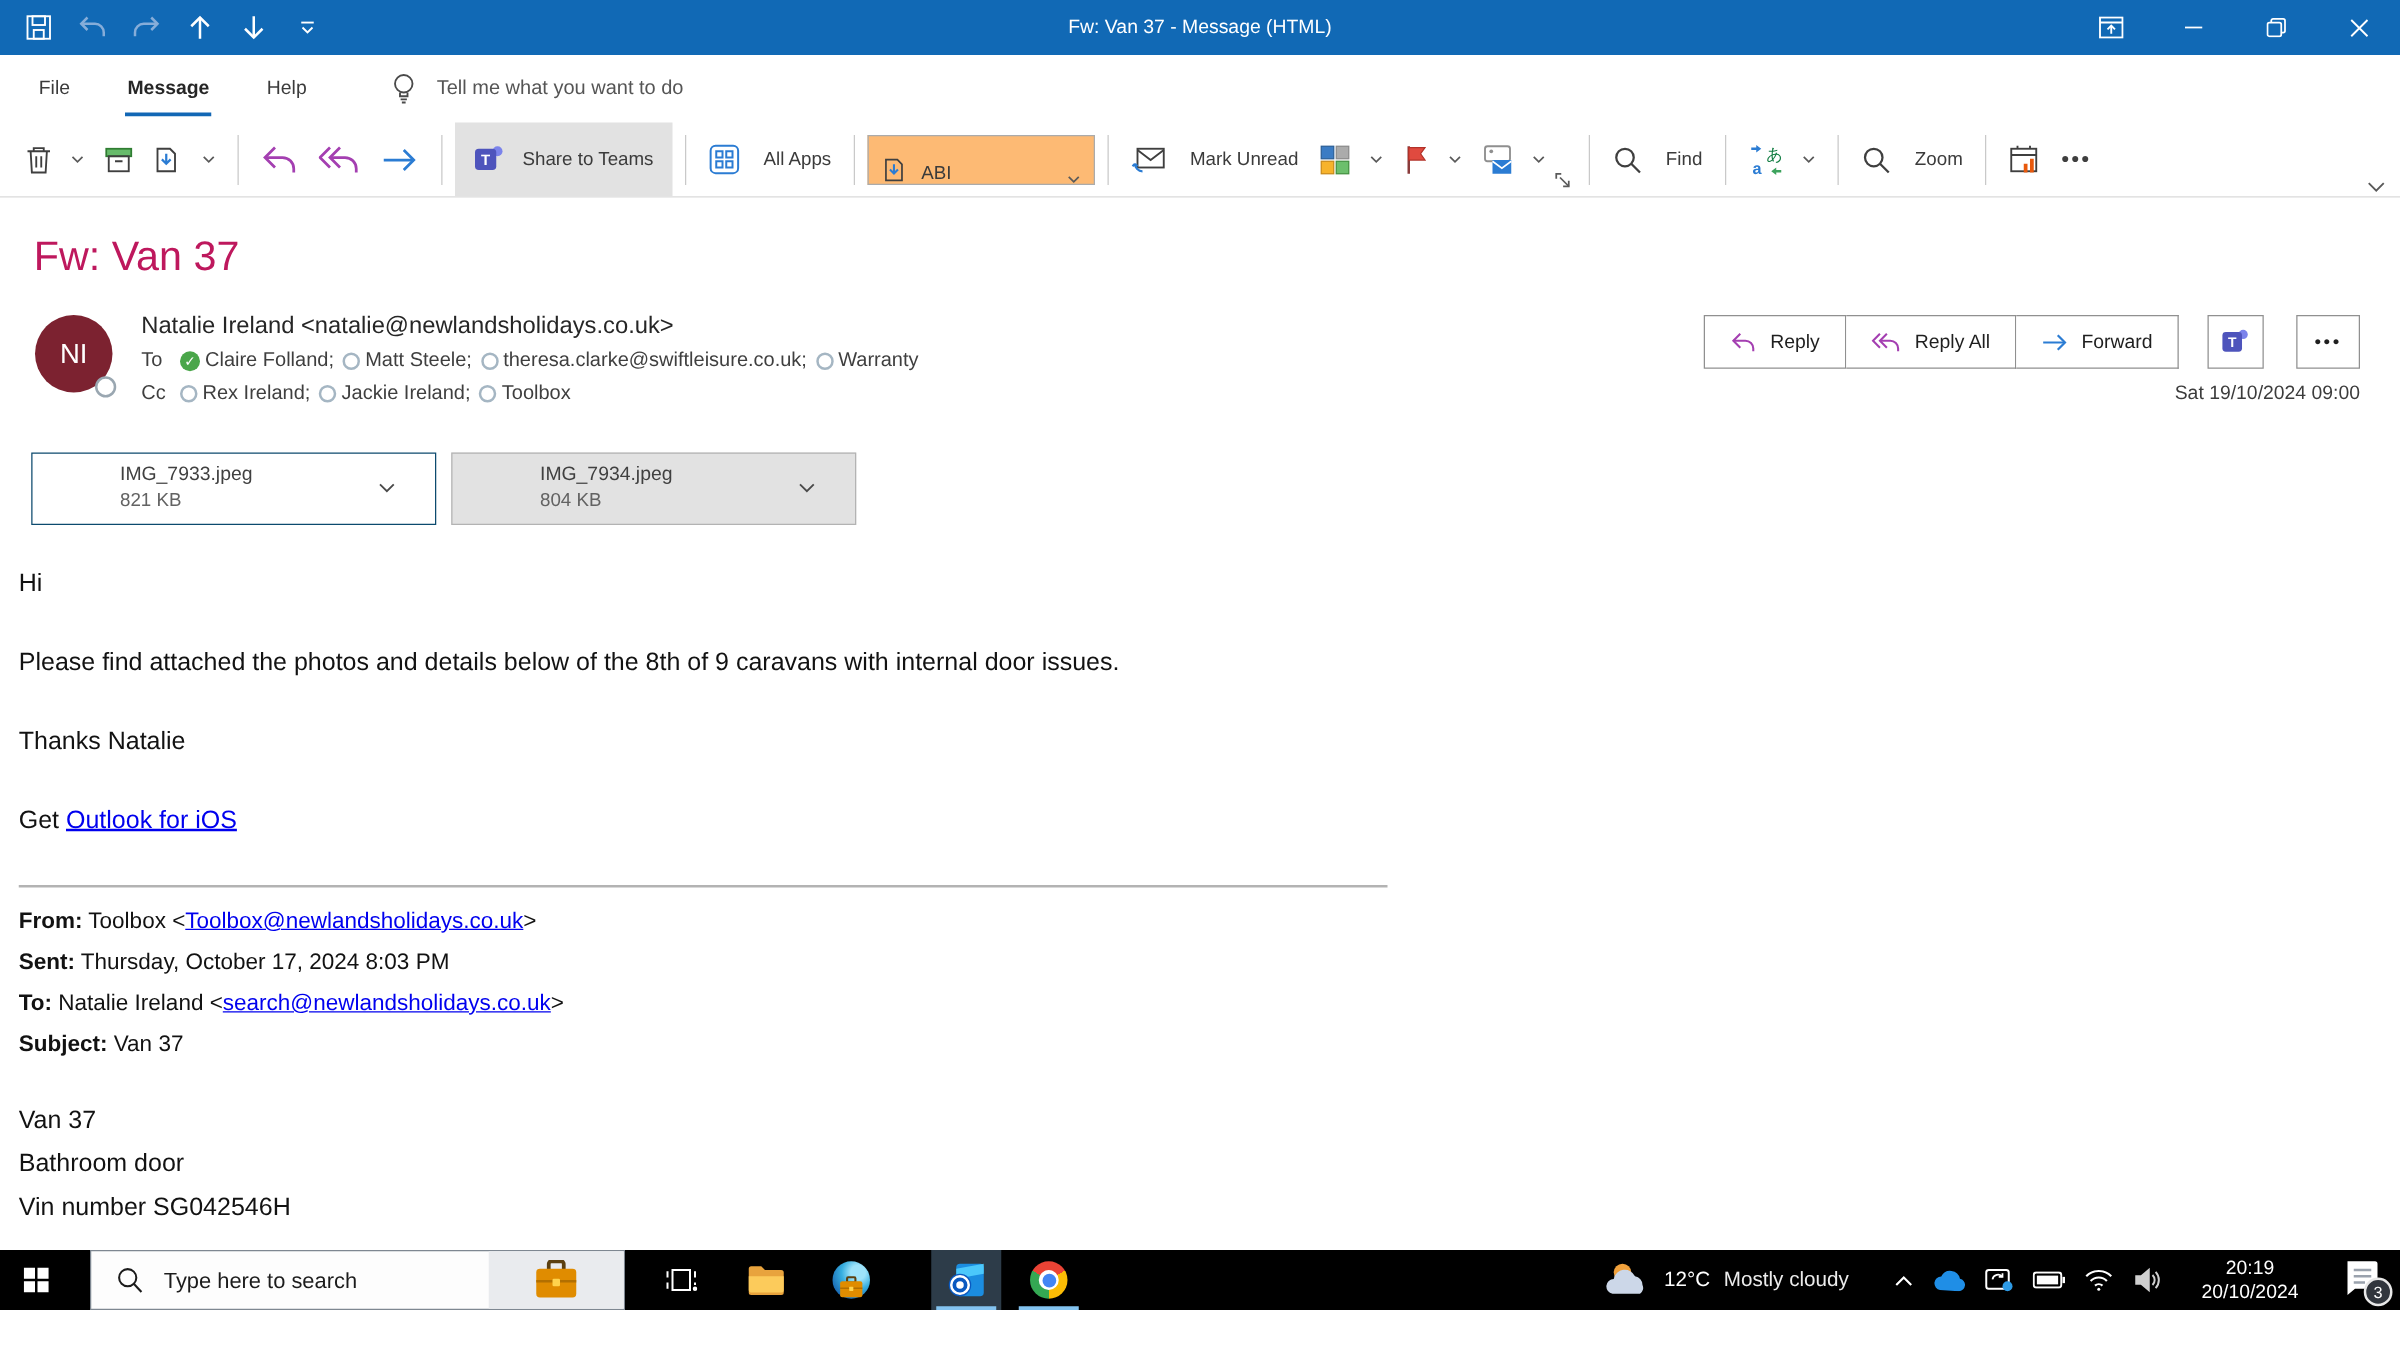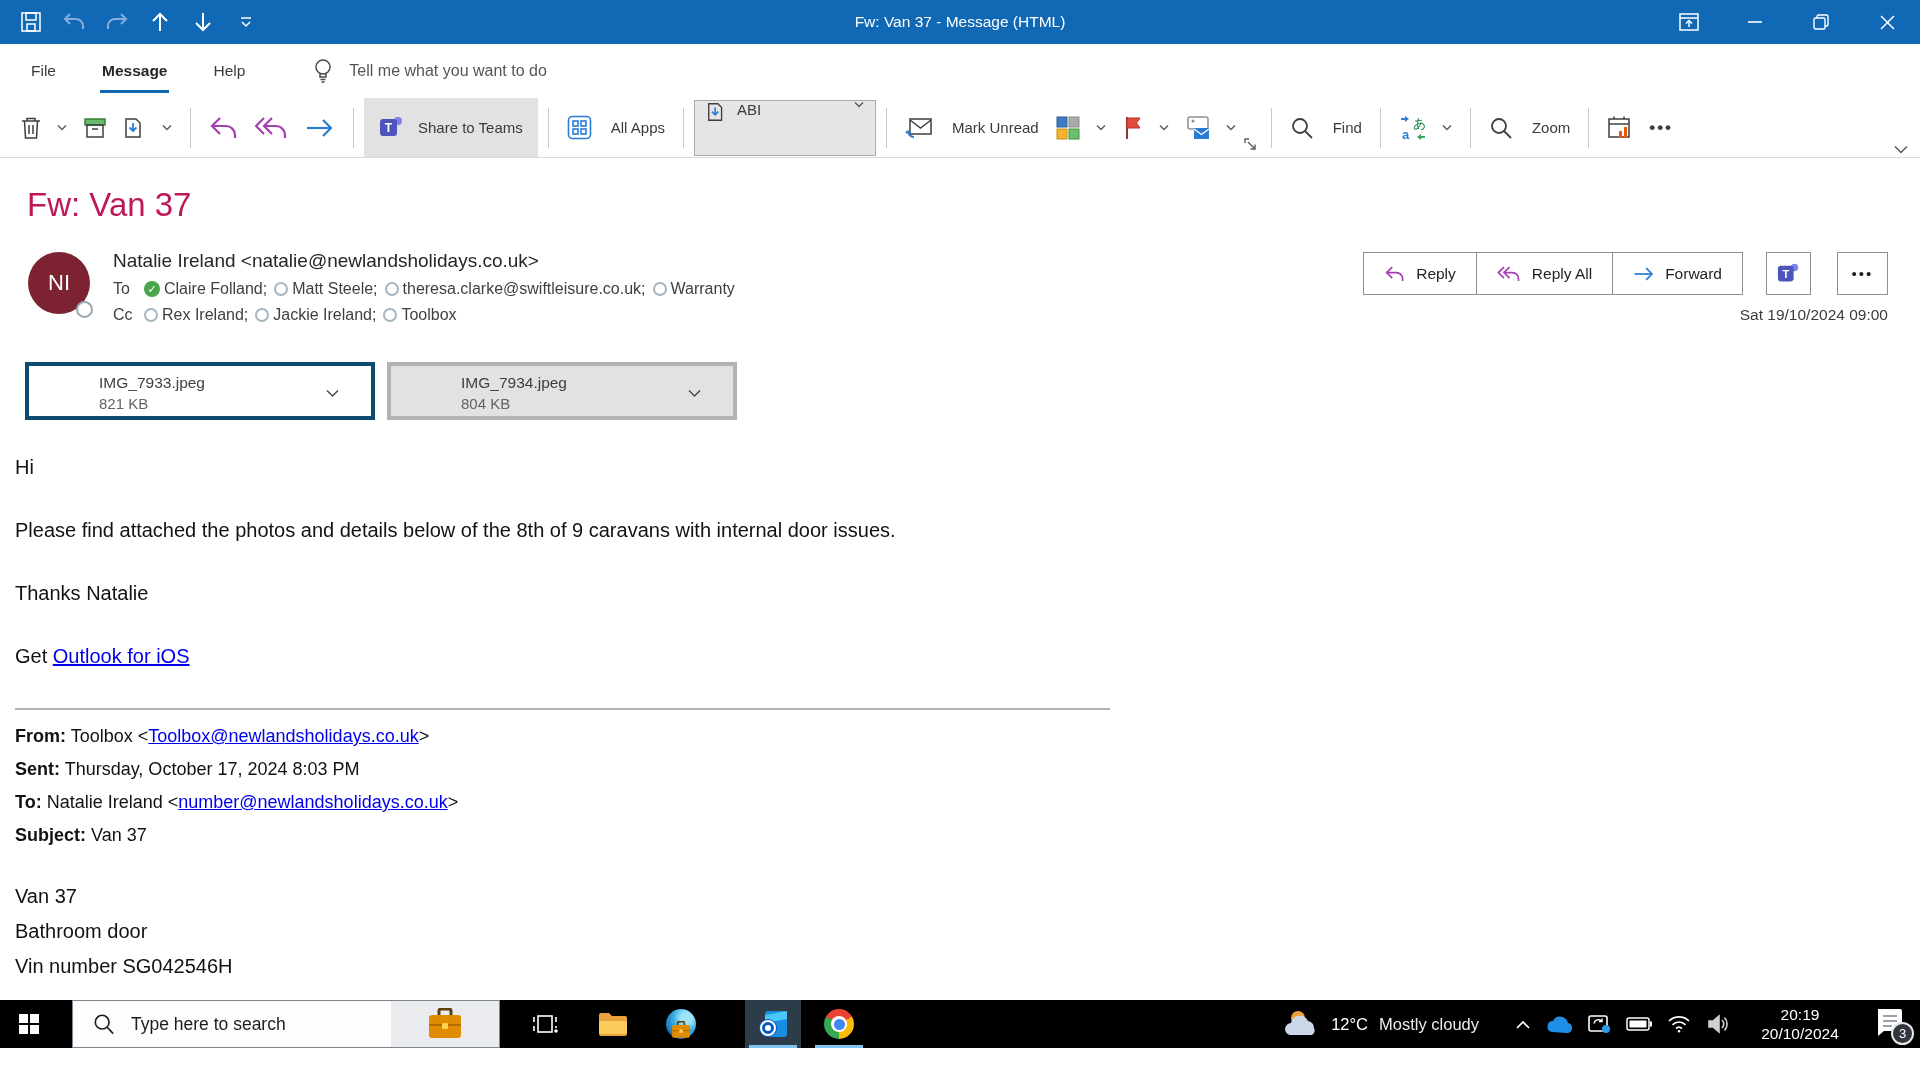--- a/index.html
+++ b/index.html
@@ -22,21 +22,21 @@
   .tab.active::after{content:"";position:absolute;left:21px;right:21px;bottom:5px;height:3px;background:#1267b5}
   .bulb{margin-left:44px}
   .tellme{margin-left:15px;color:#555;font-size:16px}
 
   
   .ribbon{height:60px;display:flex;align-items:center;border-bottom:1px solid #dadada;position:relative;padding-left:12px;color:#3b3b3b;font-size:15px;background:#fff}
   .rsep{width:1px;height:40px;background:#c9c9c9;margin:0 10px}
   .rbtn{display:flex;align-items:center;padding:0 8px;height:46px;gap:15px}
   .rlabel{margin-left:4px;white-space:nowrap}
   .teams-btn{background:#e2e2e2;height:100%;display:flex;align-items:center;padding:0 15px;gap:9px}
-  .abi-box{border:1px solid #ababab;height:56px;display:flex;align-items:flex-start;padding:0 11px;width:182px;background:#e5e5e5;gap:9px}
+  .abi-box{border:1px solid #ababab;height:40px;display:flex;align-items:flex-end;padding:0 11px;width:182px;background:#fdba74;gap:9px}
   .abi-box .cv{margin-left:auto}
   .launcher{align-self:flex-end;margin:0 4px 6px 0}
   .collapse{position:absolute;right:12px;bottom:3px}
 
   
   .subject{margin:28px 0 0 27px;font-size:33px;font-weight:400;color:#be185d}
   .hdr{position:relative;margin-top:26px;height:96px}
   .avatar{position:absolute;left:28px;top:2px;width:62px;height:62px;border-radius:50%;background:#7c2230;color:#fff;display:flex;align-items:center;justify-content:center;font-size:22px}
   .presence{position:absolute;right:-3px;bottom:-4px;width:17px;height:17px;border-radius:50%;background:#fff;border:2px solid #9aa7b1}
   .addr{margin-left:113px}
@@ -50,21 +50,21 @@
   .btn-row{display:flex;align-items:stretch}
   .act-btn{height:43px;border:1px solid #909090;background:#fff;display:flex;align-items:center;justify-content:center;font-size:15.5px;color:#1f1f1f;gap:10px;padding:0 20px}
   .act-btn + .act-btn{border-left:none}
   .sq-btn{width:45px;height:43px;border:1px solid #909090;background:#fff;display:flex;align-items:center;justify-content:center}
   .sq-btn.teams{margin-left:23px}
   .sq-btn.more{margin-left:26px;width:51px;font-size:15px;letter-spacing:2px;color:#1f1f1f}
   .date{margin-top:11px;font-size:15.5px;color:#3c3c3c}
 
   
   .atts{display:flex;gap:12px;margin:16px 0 0 25px}
-  .att{width:350px;height:58px;border:4px solid #0c4a6e;background:#fff;position:relative;padding:8px 0 0 70px;font-size:15.5px;color:#404040}
+  .att{width:324px;height:58px;border:1px solid #0c4a6e;background:#fff;position:relative;padding:8px 0 0 70px;font-size:15.5px;color:#404040}
   .att.selected{background:#e2e2e2;border-color:#b3b3b3}
   .att .size{color:#636363;font-size:15px;margin-top:3px}
   .att .cv{position:absolute;right:32px;top:23px}
 
   
   .mailbody{margin:36px 0 0 15px;font-size:20px;color:#121212;line-height:23px}
   .mailbody a{color:#0000ee;text-decoration:underline}
   .mailbody p.para{margin:0 0 40px}
   .mailbody hr{border:none;border-top:2px solid #b3b3b3;width:1095px;margin:0 0 16px 0}
   .quoted{font-size:18px}
@@ -453,21 +453,21 @@
 
     <div class="mailbody">
       <p class="para">Hi</p>
       <p class="para">Please find attached the photos and details below of the 8th of 9 caravans with internal door issues.</p>
       <p class="para">Thanks Natalie</p>
       <p class="para"><span>Get </span><a href="#">Outlook for iOS</a></p>
       <hr>
       <div class="quoted">
         <p><b>From:</b><span> Toolbox &lt;</span><a href="#">Toolbox@newlandsholidays.co.uk</a><span>&gt;</span></p>
         <p><b>Sent:</b><span> Thursday, October 17, 2024 8:03 PM</span></p>
-        <p><b>To:</b><span> Natalie Ireland &lt;</span><a href="#">number@newlandsholidays.co.uk</a><span>&gt;</span></p>
+        <p><b>To:</b><span> Natalie Ireland &lt;</span><a href="#">search@newlandsholidays.co.uk</a><span>&gt;</span></p>
         <p><b>Subject:</b><span> Van 37</span></p>
       </div>
       <div class="details">
         <p>Van 37</p>
         <p>Bathroom door</p>
         <p>Vin number SG042546H</p>
       </div>
       <p class="sentfrom"><span>Sent from </span><a href="#">Outlook for iOS</a></p>
     </div>
   </div>

